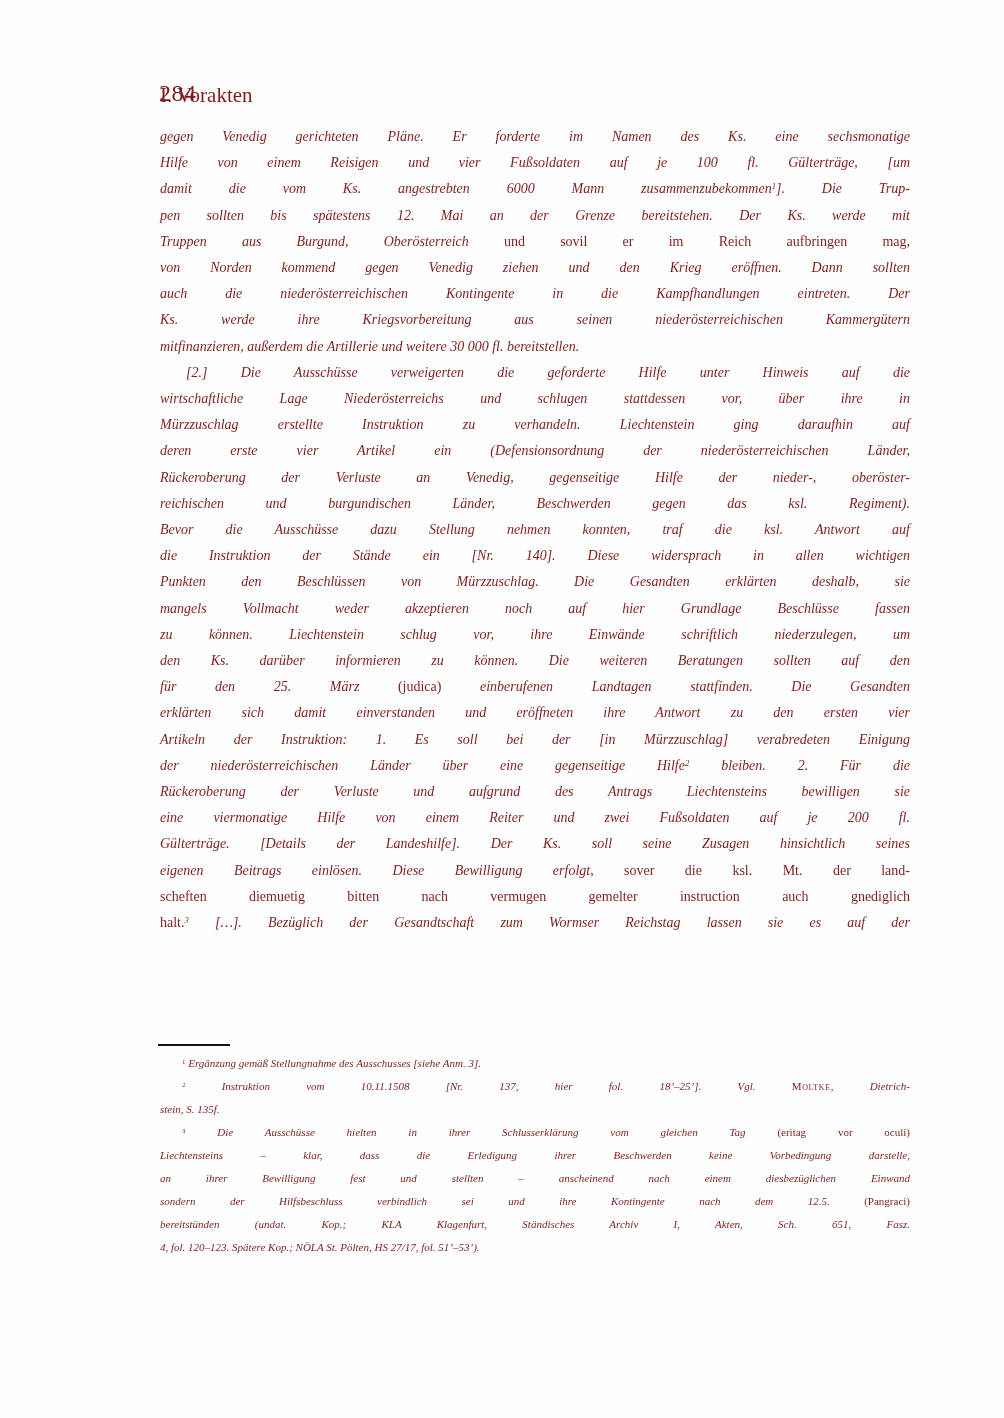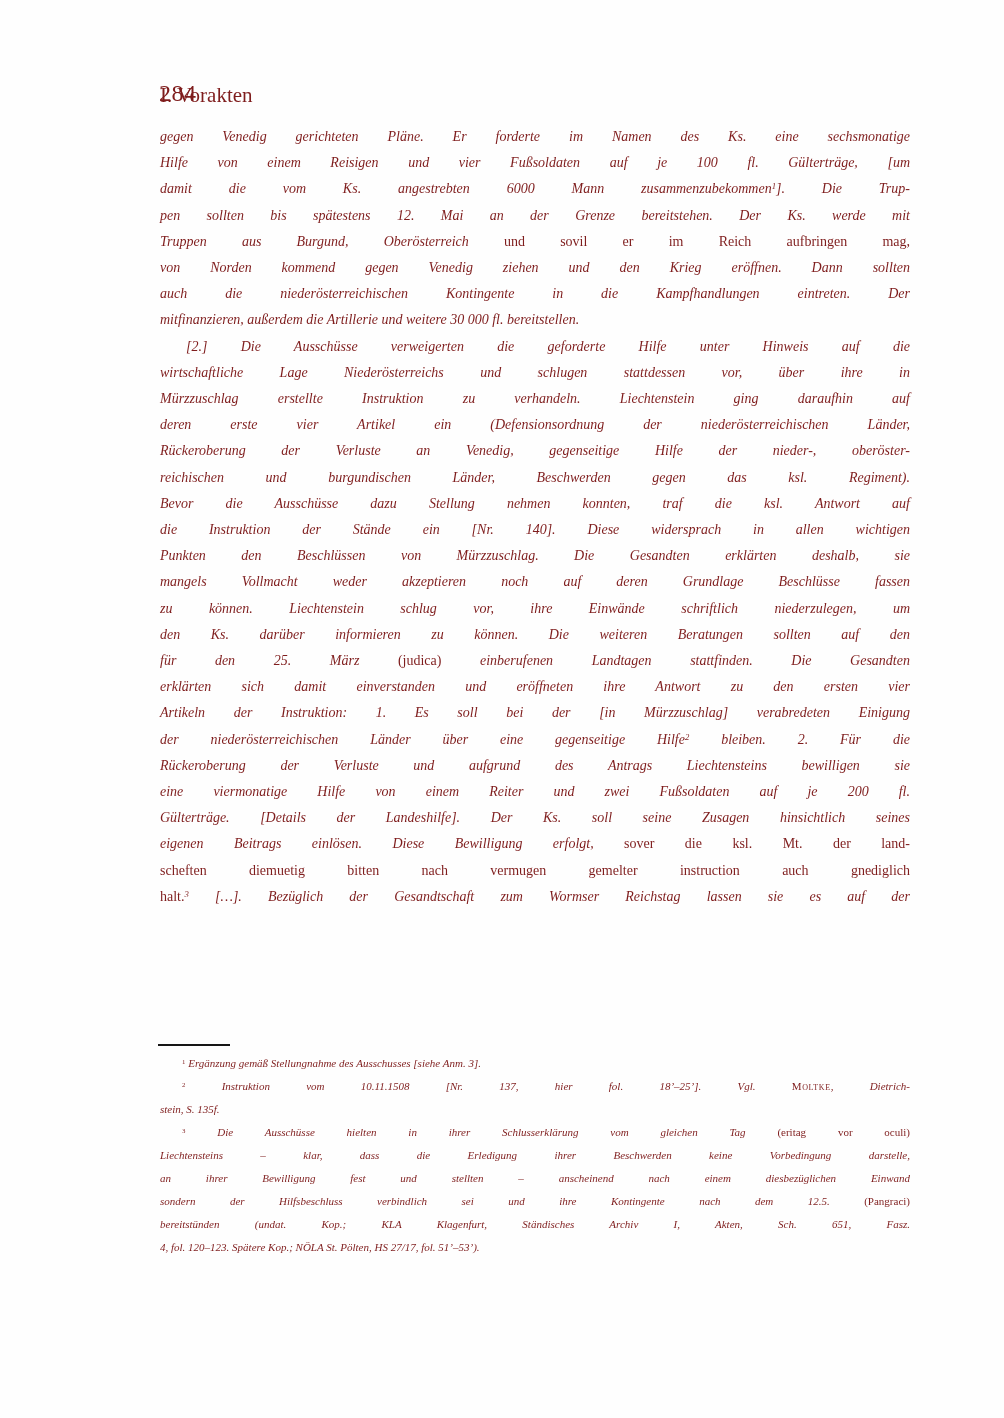--- a/index.html
+++ b/index.html
@@ -82,31 +82,32 @@
   <div class="pagenum">284</div>
   <div class="runhead">I. Vorakten</div>
   <div class="bodytext">
       <div class="line"><span class="s-i">gegen Venedig gerichteten Pläne. Er forderte im Namen des Ks. eine sechsmonatige</span></div>
       <div class="line"><span class="s-i">Hilfe von einem Reisigen und vier Fußsoldaten auf je 100 fl. Gülterträge, [um</span></div>
       <div class="line"><span class="s-i">damit die vom Ks. angestrebten 6000 Mann zusammenzubekommen</span><span class="s-sup">1</span><span class="s-i">]. Die Trup-</span></div>
       <div class="line"><span class="s-i">pen sollten bis spätestens 12. Mai an der Grenze bereitstehen. Der Ks. werde mit</span></div>
       <div class="line"><span class="s-i">Truppen aus Burgund, Oberösterreich</span><span class="s-r"> und sovil er im Reich aufbringen mag,</span></div>
       <div class="line"><span class="s-i">von Norden kommend gegen Venedig ziehen und den Krieg eröffnen. Dann sollten</span></div>
       <div class="line"><span class="s-i">auch die niederösterreichischen Kontingente in die Kampfhandlungen eintreten. Der</span></div>
+      <div class="line"><span class="s-i">Ks. werde ihre Kriegsvorbereitung aus seinen niederösterreichischen Kammergütern</span></div>
       <div class="line end"><span class="s-i">mitfinanzieren, außerdem die Artillerie und weitere 30 000 fl. bereitstellen.</span></div>
       <div class="line indent"><span class="s-i">[2.] Die Ausschüsse verweigerten die geforderte Hilfe unter Hinweis auf die</span></div>
       <div class="line"><span class="s-i">wirtschaftliche Lage Niederösterreichs und schlugen stattdessen vor, über ihre in</span></div>
       <div class="line"><span class="s-i">Mürzzuschlag erstellte Instruktion zu verhandeln. Liechtenstein ging daraufhin auf</span></div>
       <div class="line"><span class="s-i">deren erste vier Artikel ein (Defensionsordnung der niederösterreichischen Länder,</span></div>
       <div class="line"><span class="s-i">Rückeroberung der Verluste an Venedig, gegenseitige Hilfe der nieder-, oberöster-</span></div>
       <div class="line"><span class="s-i">reichischen und burgundischen Länder, Beschwerden gegen das ksl. Regiment).</span></div>
       <div class="line"><span class="s-i">Bevor die Ausschüsse dazu Stellung nehmen konnten, traf die ksl. Antwort auf</span></div>
       <div class="line"><span class="s-i">die Instruktion der Stände ein [Nr. 140]. Diese widersprach in allen wichtigen</span></div>
       <div class="line"><span class="s-i">Punkten den Beschlüssen von Mürzzuschlag. Die Gesandten erklärten deshalb, sie</span></div>
-      <div class="line"><span class="s-i">mangels Vollmacht weder akzeptieren noch auf deren Grundlage Beschlüsse fassen</span></div>
+      <div class="line"><span class="s-i">mangels Vollmacht weder akzeptieren noch auf hier Grundlage Beschlüsse fassen</span></div>
       <div class="line"><span class="s-i">zu können. Liechtenstein schlug vor, ihre Einwände schriftlich niederzulegen, um</span></div>
       <div class="line"><span class="s-i">den Ks. darüber informieren zu können. Die weiteren Beratungen sollten auf den</span></div>
       <div class="line"><span class="s-i">für den 25. März </span><span class="s-r">(judica)</span><span class="s-i"> einberufenen Landtagen stattfinden. Die Gesandten</span></div>
       <div class="line"><span class="s-i">erklärten sich damit einverstanden und eröffneten ihre Antwort zu den ersten vier</span></div>
       <div class="line"><span class="s-i">Artikeln der Instruktion: 1. Es soll bei der [in Mürzzuschlag] verabredeten Einigung</span></div>
       <div class="line"><span class="s-i">der niederösterreichischen Länder über eine gegenseitige Hilfe</span><span class="s-sup">2</span><span class="s-i"> bleiben. 2. Für die</span></div>
       <div class="line"><span class="s-i">Rückeroberung der Verluste und aufgrund des Antrags Liechtensteins bewilligen sie</span></div>
       <div class="line"><span class="s-i">eine viermonatige Hilfe von einem Reiter und zwei Fußsoldaten auf je 200 fl.</span></div>
       <div class="line"><span class="s-i">Gülterträge. [Details der Landeshilfe]. Der Ks. soll seine Zusagen hinsichtlich seines</span></div>
       <div class="line"><span class="s-i">eigenen Beitrags einlösen. Diese Bewilligung erfolgt,</span><span class="s-r"> sover die ksl. Mt. der land-</span></div>

